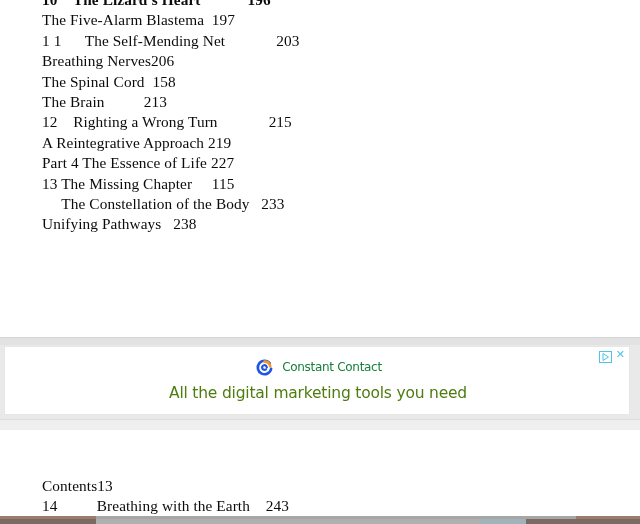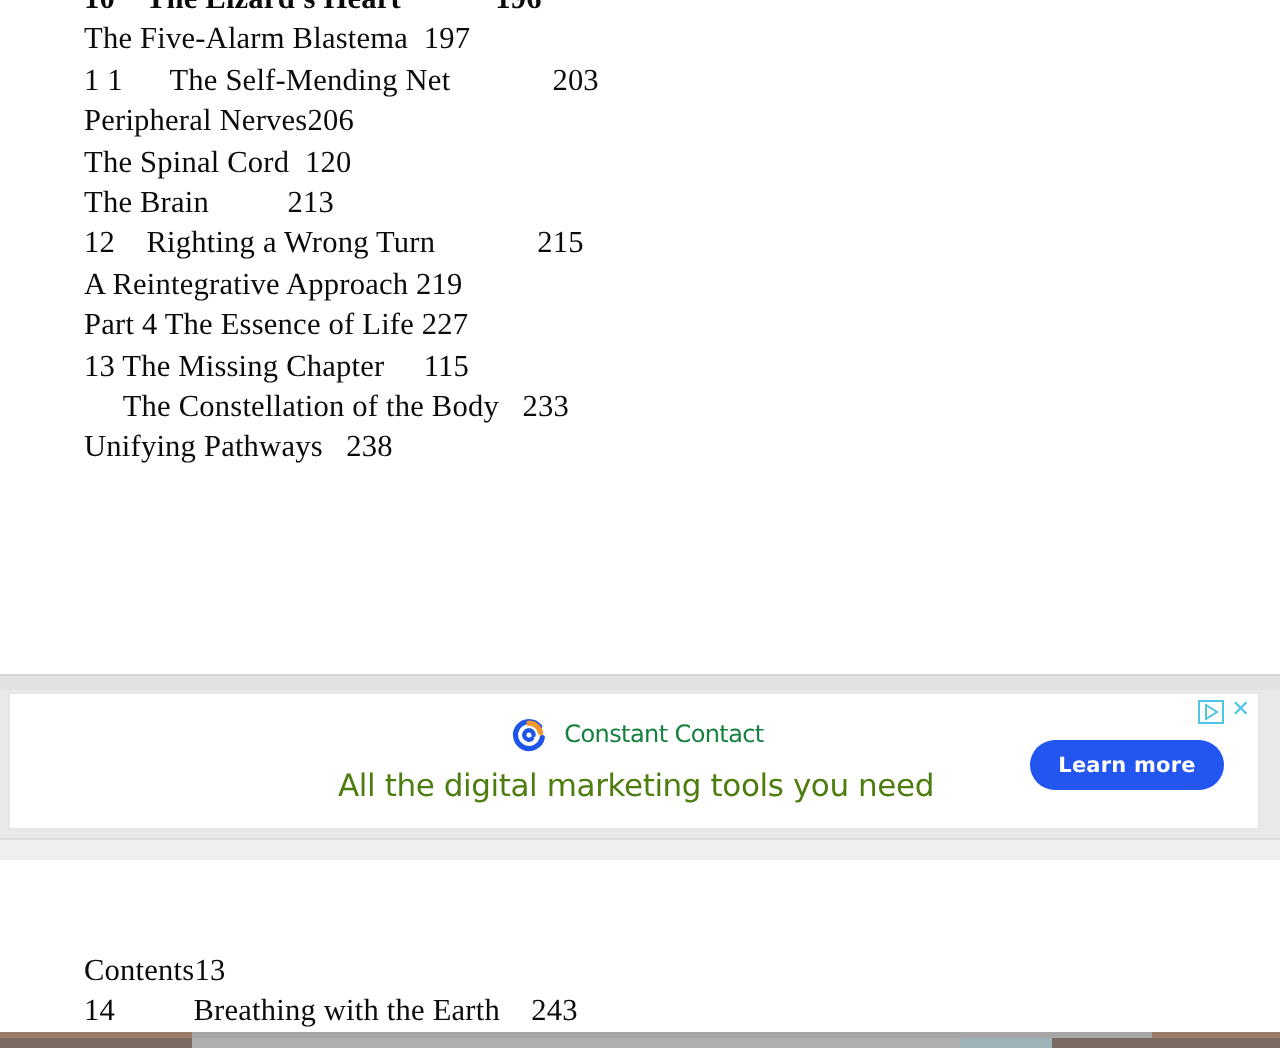--- a/index.html
+++ b/index.html
@@ -244,22 +244,22 @@
   }
 </style>
 </head>
 <body>
 
 <div class="doc-page-top">
   <div class="toc-list">
     <div class="toc-line bold">10    The Lizard's Heart            196</div>
     <div class="toc-line">The Five-Alarm Blastema  197</div>
     <div class="toc-line">1 1      The Self-Mending Net             203</div>
-    <div class="toc-line">Peripheral Nerves206</div>
-    <div class="toc-line">The Spinal Cord  120</div>
+    <div class="toc-line">Breathing Nerves206</div>
+    <div class="toc-line">The Spinal Cord  158</div>
     <div class="toc-line">The Brain          213</div>
     <div class="toc-line">12    Righting a Wrong Turn             215</div>
     <div class="toc-line">A Reintegrative Approach 219</div>
     <div class="toc-line">Part 4 The Essence of Life 227</div>
     <div class="toc-line">13 The Missing Chapter     115</div>
     <div class="toc-line">     The Constellation of the Body   233</div>
     <div class="toc-line">Unifying Pathways   238</div>
   </div>
 </div>
 
@@ -274,21 +274,20 @@
           <path d="M34.5 21a13.5 13.5 0 1 0-4.6 10.2" fill="none" stroke="#1f55e7" stroke-width="5.2" stroke-linecap="round" transform="rotate(-38 21 21)"></path>
           <path d="M21 9.2a11.8 11.8 0 0 1 11.6 9.6" fill="none" stroke="#f0962d" stroke-width="5.2" stroke-linecap="round"></path>
           <path d="M25.6 21a4.7 4.7 0 1 0-1.7 3.6" fill="none" stroke="#1f55e7" stroke-width="4.4" stroke-linecap="round"></path>
         </svg>
       </span>
       <span class="cc-wordmark">Constant Contact</span>
     </div>
 
     <div class="ad-tagline">All the digital marketing tools you need</div>
 
-    <button class="ad-cta">Learn more</button>
 
     <div class="ad-controls">
       <span class="adchoices-icon">
         <svg width="13" height="12" viewBox="0 0 13 12" xmlns="http://www.w3.org/2000/svg">
           <rect x="0.5" y="0.5" width="12" height="11" fill="#ffffff" stroke="#4fc3e8" stroke-width="1"></rect>
           <polygon points="4,2.5 4,9.5 9.5,6" fill="#ffffff" stroke="#4fc3e8" stroke-width="1"></polygon>
         </svg>
       </span>
       <span class="ad-close">✕</span>
     </div>

